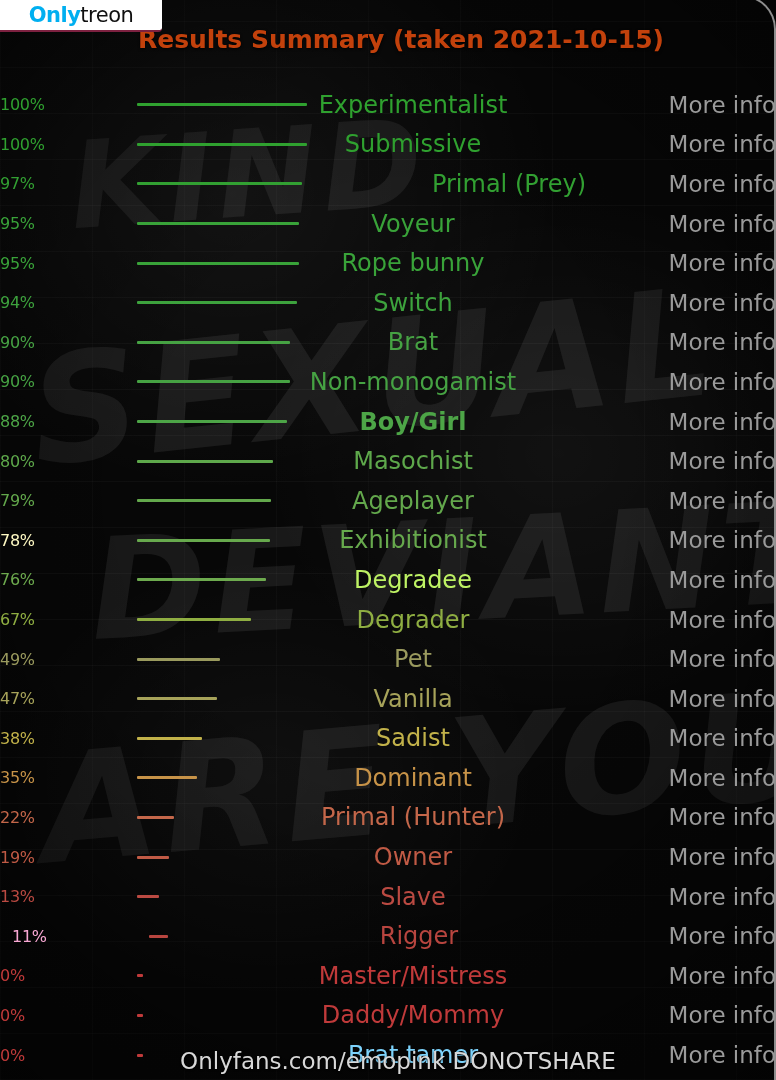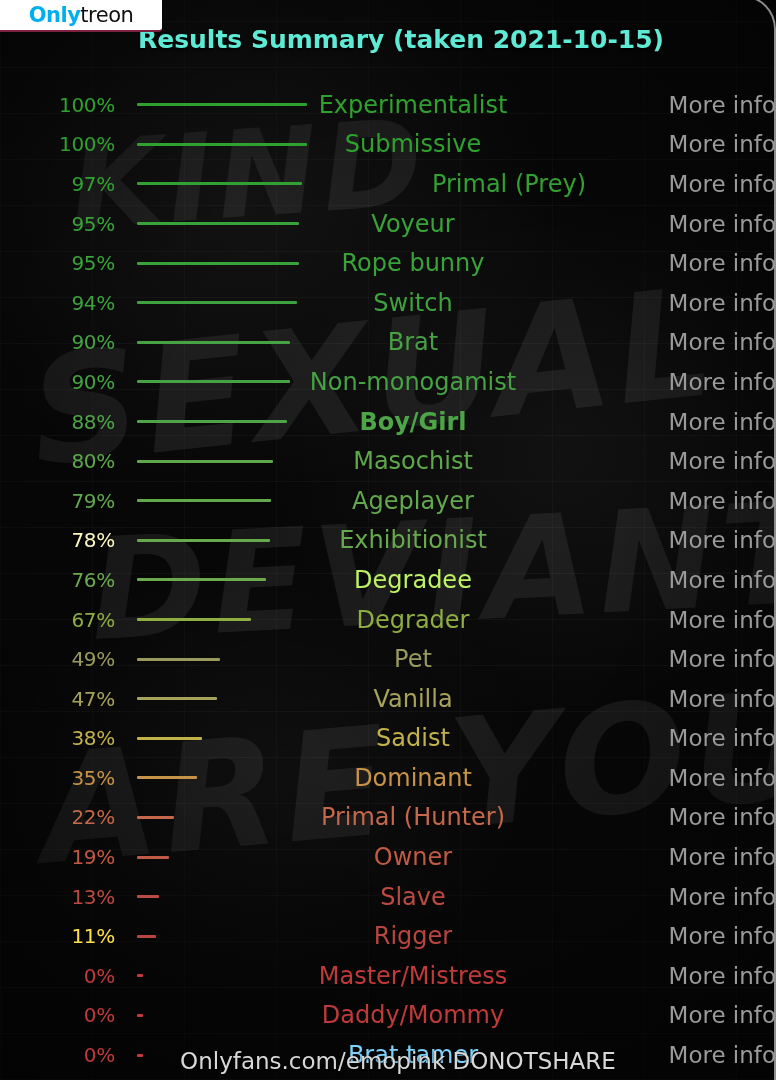--- a/index.html
+++ b/index.html
@@ -59,35 +59,35 @@
     font-family:"DejaVu Sans",sans-serif;font-weight:bold;font-size:21px;
     letter-spacing:-.5px;line-height:1;z-index:40;
     border-bottom:2px solid #7d2140;
   }
   #logo .only{color:#00AFF0;}
   #logo .treon{color:#101010;font-weight:normal;}
 
   
   #title{
     position:absolute;top:25px;left:0;width:776px;text-align:center;
-    color:#5eead4;font-size:25px;font-weight:bold;
+    color:#c2410c;font-size:25px;font-weight:bold;
     font-family:"DejaVu Sans",sans-serif;
     text-shadow:0 1px 3px #000;z-index:20;
     padding-left:26px;box-sizing:border-box;
   }
 
   
   #list{position:absolute;top:85px;left:0;width:776px;z-index:15;}
   .row{
     position:relative;height:39.6px;
     display:flex;align-items:center;
   }
   .pct{
-    width:115px;text-align:right;
-    font-size:20px;font-family:"DejaVu Sans",sans-serif;
+    width:115px;text-align:left;
+    font-size:16px;font-family:"DejaVu Sans",sans-serif;
     letter-spacing:-.3px;
   }
   .barcell{width:195px;padding-left:22px;box-sizing:border-box;}
   .bar{height:3px;border-radius:1px;}
   .kink{
     flex:1;text-align:center;font-size:24px;
     font-family:"DejaVu Sans",sans-serif;
     margin-left:-70px;
   }
   .more{
@@ -288,21 +288,21 @@
       </div>
       <div class="row">
         <div class="pct" style="color: rgb(187, 74, 66);">13%</div>
         <div class="barcell">
           <div class="bar" style="width: 22.1px; background: rgb(187, 74, 66);"></div>
         </div>
         <div class="kink" style="color: rgb(187, 74, 66);">Slave</div>
         <div class="more">More info</div>
       </div>
       <div class="row">
-        <div class="pct" style="color: #fde047;">11%</div>
+        <div class="pct" style="color: #f9a8d4; margin-left: 12px;">11%</div>
         <div class="barcell">
           <div class="bar" style="width: 18.7px; background: rgb(184, 69, 63);"></div>
         </div>
         <div class="kink" style="color: rgb(184, 69, 63);">Rigger</div>
         <div class="more">More info</div>
       </div>
       <div class="row">
         <div class="pct" style="color: rgb(192, 58, 58);">0%</div>
         <div class="barcell">
           <div class="bar" style="width: 6px; background: rgb(192, 58, 58);"></div>

